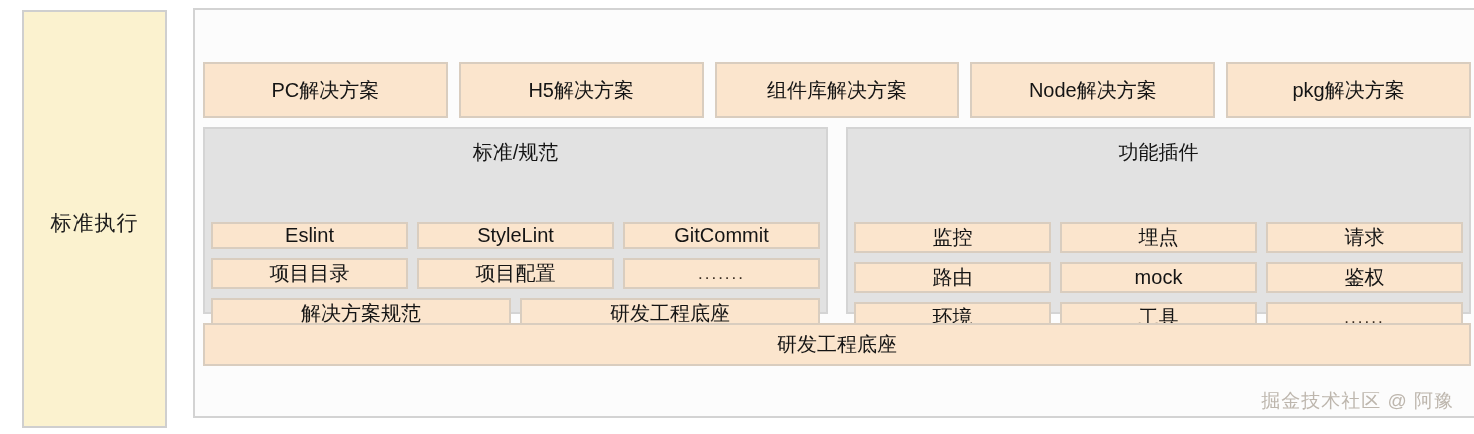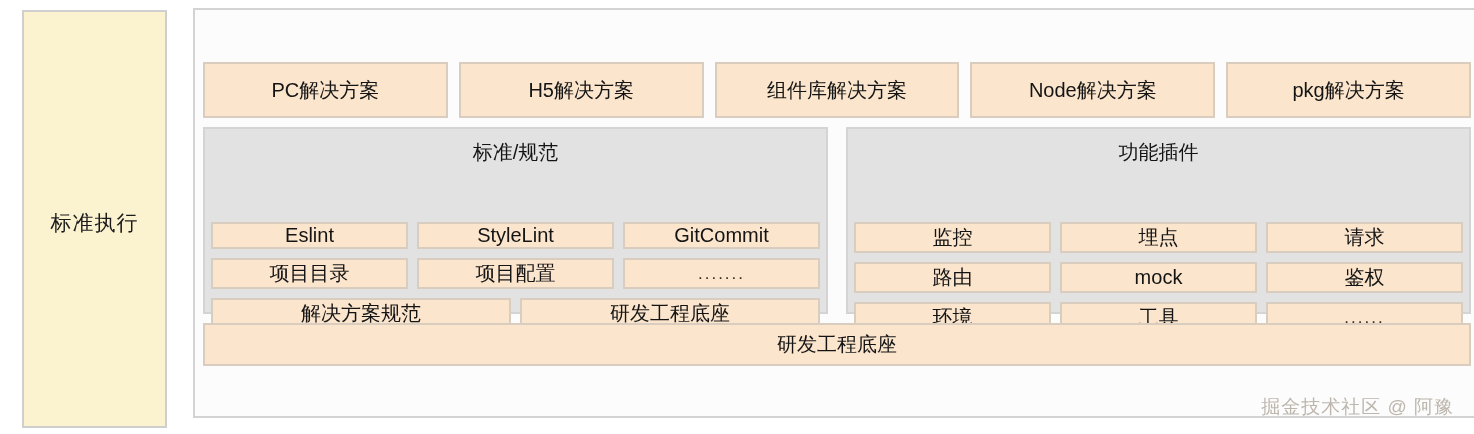--- a/index.html
+++ b/index.html
@@ -143,21 +143,21 @@
     justify-content: center;
     font-size: 20px;
     color: #141414;
     flex: none;
   }
 
   
   .watermark {
     position: absolute;
     right: 20px;
-    bottom: 14px;
+    bottom: 20px;
     font-size: 19px;
     color: #bdb6ad;
     letter-spacing: 1px;
     white-space: nowrap;
     pointer-events: none;
   }
 </style>
 </head>
 <body>
 

